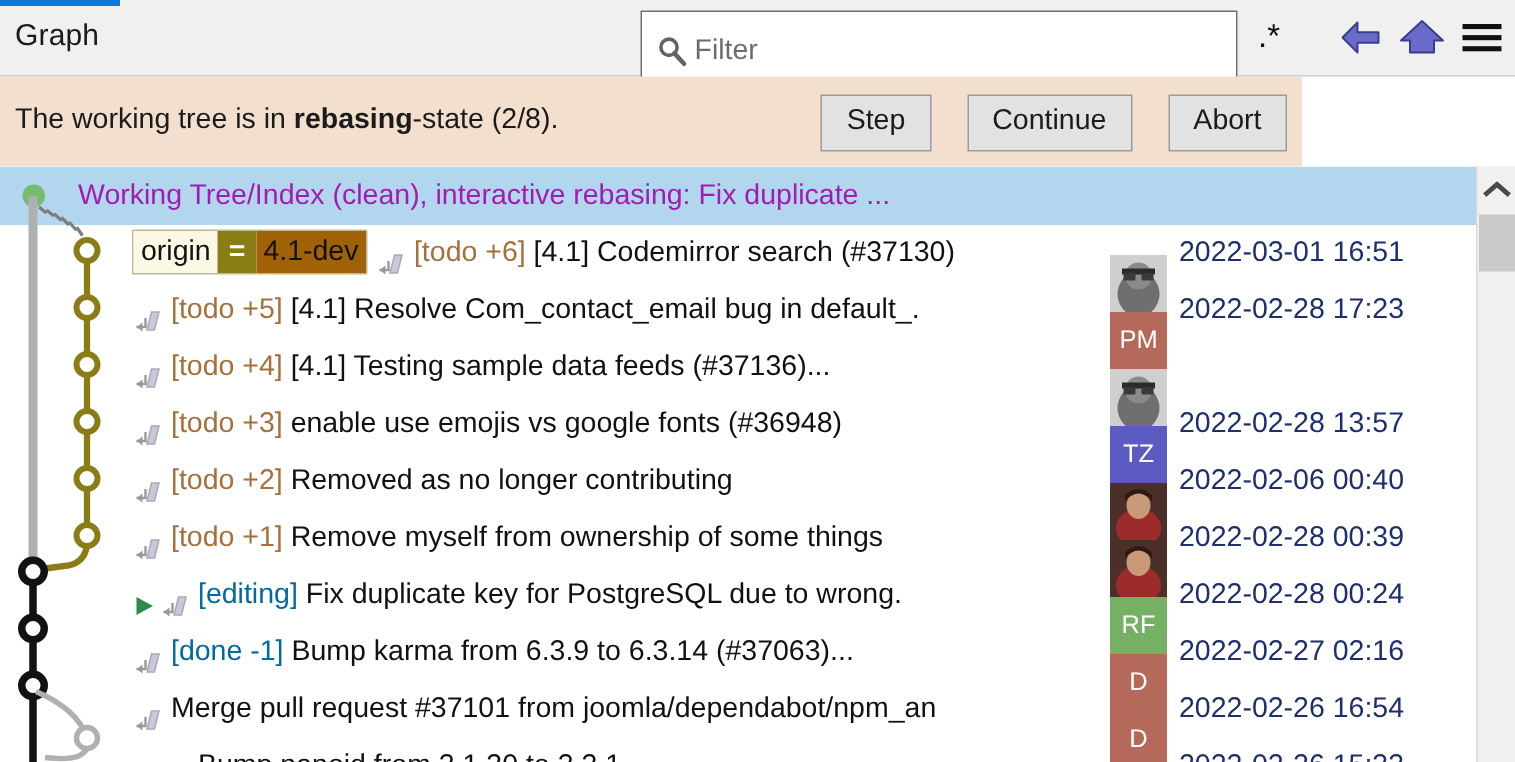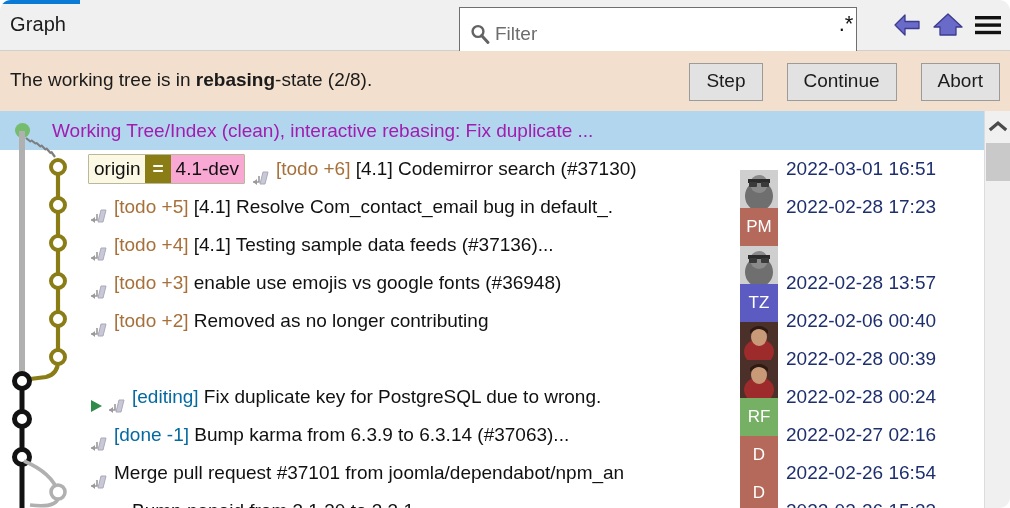--- a/index.html
+++ b/index.html
@@ -10,21 +10,20 @@
     width: 1010px; height: 508px;
     font-family: "Liberation Sans", sans-serif;
     overflow: hidden;
     -webkit-font-smoothing: antialiased;
   }
   #app {
     position: relative;
     width: 1010px; height: 508px;
     background: #ffffff;
     overflow: hidden;
-    border-radius: 11px;
   }
 
   
   .toolbar {
     position: absolute; left: 0; top: 0;
     width: 1010px; height: 51px;
     background: #f0f0f0;
     border-bottom: 1px solid #cfcfcf;
     box-sizing: border-box;
   }
@@ -37,21 +36,21 @@
     position: absolute; left: 10px; top: 13px;
     font-size: 20px; color: #1b1b1b;
     letter-spacing: .1px;
   }
   .filter-box {
     position: absolute; left: 427px; top: 7px;
     width: 398px; height: 53px;
     background: #ffffff;
     border: 1px solid #6f6f6f;
     box-sizing: border-box;
-    display: flex; align-items: center; margin-left: 32px;
+    display: flex; align-items: center;
   }
   .filter-icon {
     width: 30px; height: 24px;
     display: flex; align-items: center; justify-content: center;
     margin-left: 5px;
     flex: 0 0 auto;
   }
   .filter-input {
     border: none; outline: none; background: transparent;
     font-family: "Liberation Sans", sans-serif;
@@ -75,21 +74,21 @@
     width: 40px; height: 40px;
     display: flex; align-items: center; justify-content: center;
   }
   .tb-back { left: 888px; top: 5px; }
   .tb-home { left: 928px; top: 5px; }
   .tb-menu { left: 968px; top: 5px; }
 
   
   .warnbar {
     position: absolute; left: 0; top: 51px;
-    width: 1010px; height: 60px;
+    width: 868px; height: 60px;
     background: #f2dfcd;
     box-sizing: border-box;
   }
   .warn-text {
     position: absolute; left: 10px; top: 18px;
     font-size: 19px; color: #1b1b1b;
     white-space: nowrap;
   }
   .warn-text b { font-weight: bold; }
   .warn-btns {
@@ -167,21 +166,21 @@
   .chip-eq {
     display: inline-block;
     background: #8a7d16;
     color: #ffffff;
     padding: 0 7px;
     height: 28px;
     font-weight: bold;
   }
   .chip-local {
     display: inline-block;
-    background: #f9a8d4;
+    background: #a16207;
     color: #111;
     padding: 0 5px;
     height: 28px;
   }
 
   .merge-glyph {
     display: inline-block;
     width: 22px; height: 16px;
     vertical-align: middle;
     position: relative; top: -1px;
@@ -393,20 +392,27 @@
             <svg class="photo-svg" width="38" height="38" viewBox="0 0 38 38">
               <rect width="38" height="38" fill="#4a3028"></rect>
               <ellipse cx="19" cy="30" rx="15" ry="13" fill="#9e2b2b"></ellipse>
               <ellipse cx="19" cy="15" rx="8" ry="9" fill="#c99a78"></ellipse>
               <path d="M10 12 Q19 2 28 12 L28 8 Q19 0 10 8 Z" fill="#2e1a12"></path>
             </svg>
           </div>
           <div class="date">2022-02-06 00:40</div>
         </div>
         <div class="row">
+          <div class="msgclip">
+            <div class="msg" style="left: 88px;"><span class="merge-glyph"><svg width="22" height="16" viewBox="0 0 22 16">
+                  <path d="M3 12 L9 12 L9 6" fill="none" stroke="#9a9a9a" stroke-width="1.6"></path>
+                  <path d="M3 12 L7 9 L7 15 Z" fill="#9a9a9a"></path>
+                  <path d="M13 2 L18 2 L15 14 L10 14 Z" fill="#c8c8d6" stroke="#a9a9bb" stroke-width="1"></path>
+                </svg></span><span class="tag">[todo +1]</span> <span class="">Remove myself from ownership of some things</span></div>
+          </div>
           <div class="avatar photo">
             <svg class="photo-svg" width="38" height="38" viewBox="0 0 38 38">
               <rect width="38" height="38" fill="#4a3028"></rect>
               <ellipse cx="19" cy="30" rx="15" ry="13" fill="#9e2b2b"></ellipse>
               <ellipse cx="19" cy="15" rx="8" ry="9" fill="#c99a78"></ellipse>
               <path d="M10 12 Q19 2 28 12 L28 8 Q19 0 10 8 Z" fill="#2e1a12"></path>
             </svg>
           </div>
           <div class="date">2022-02-28 00:39</div>
         </div>

